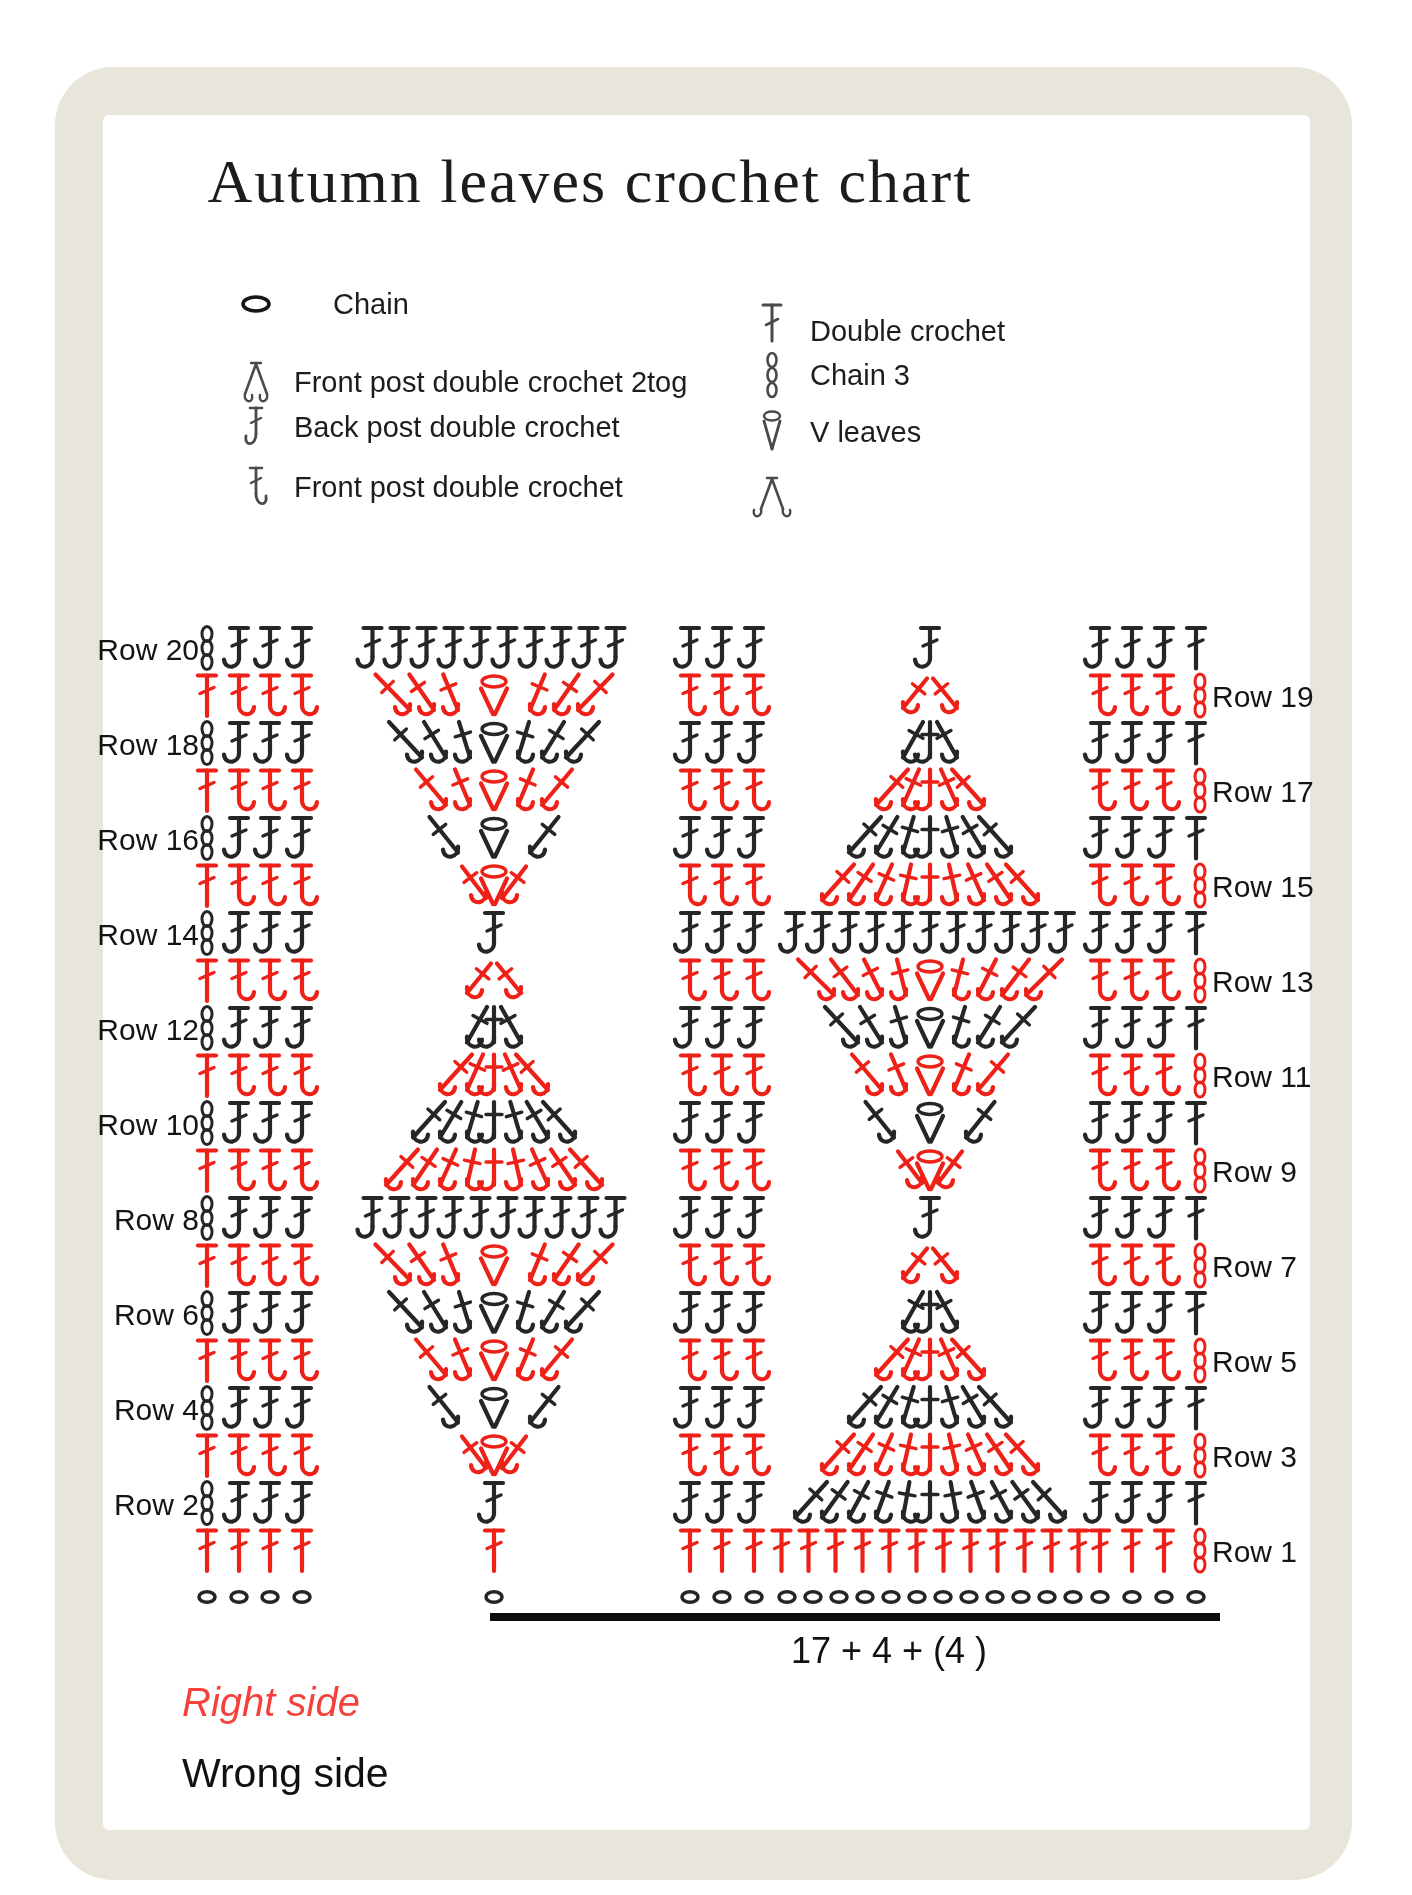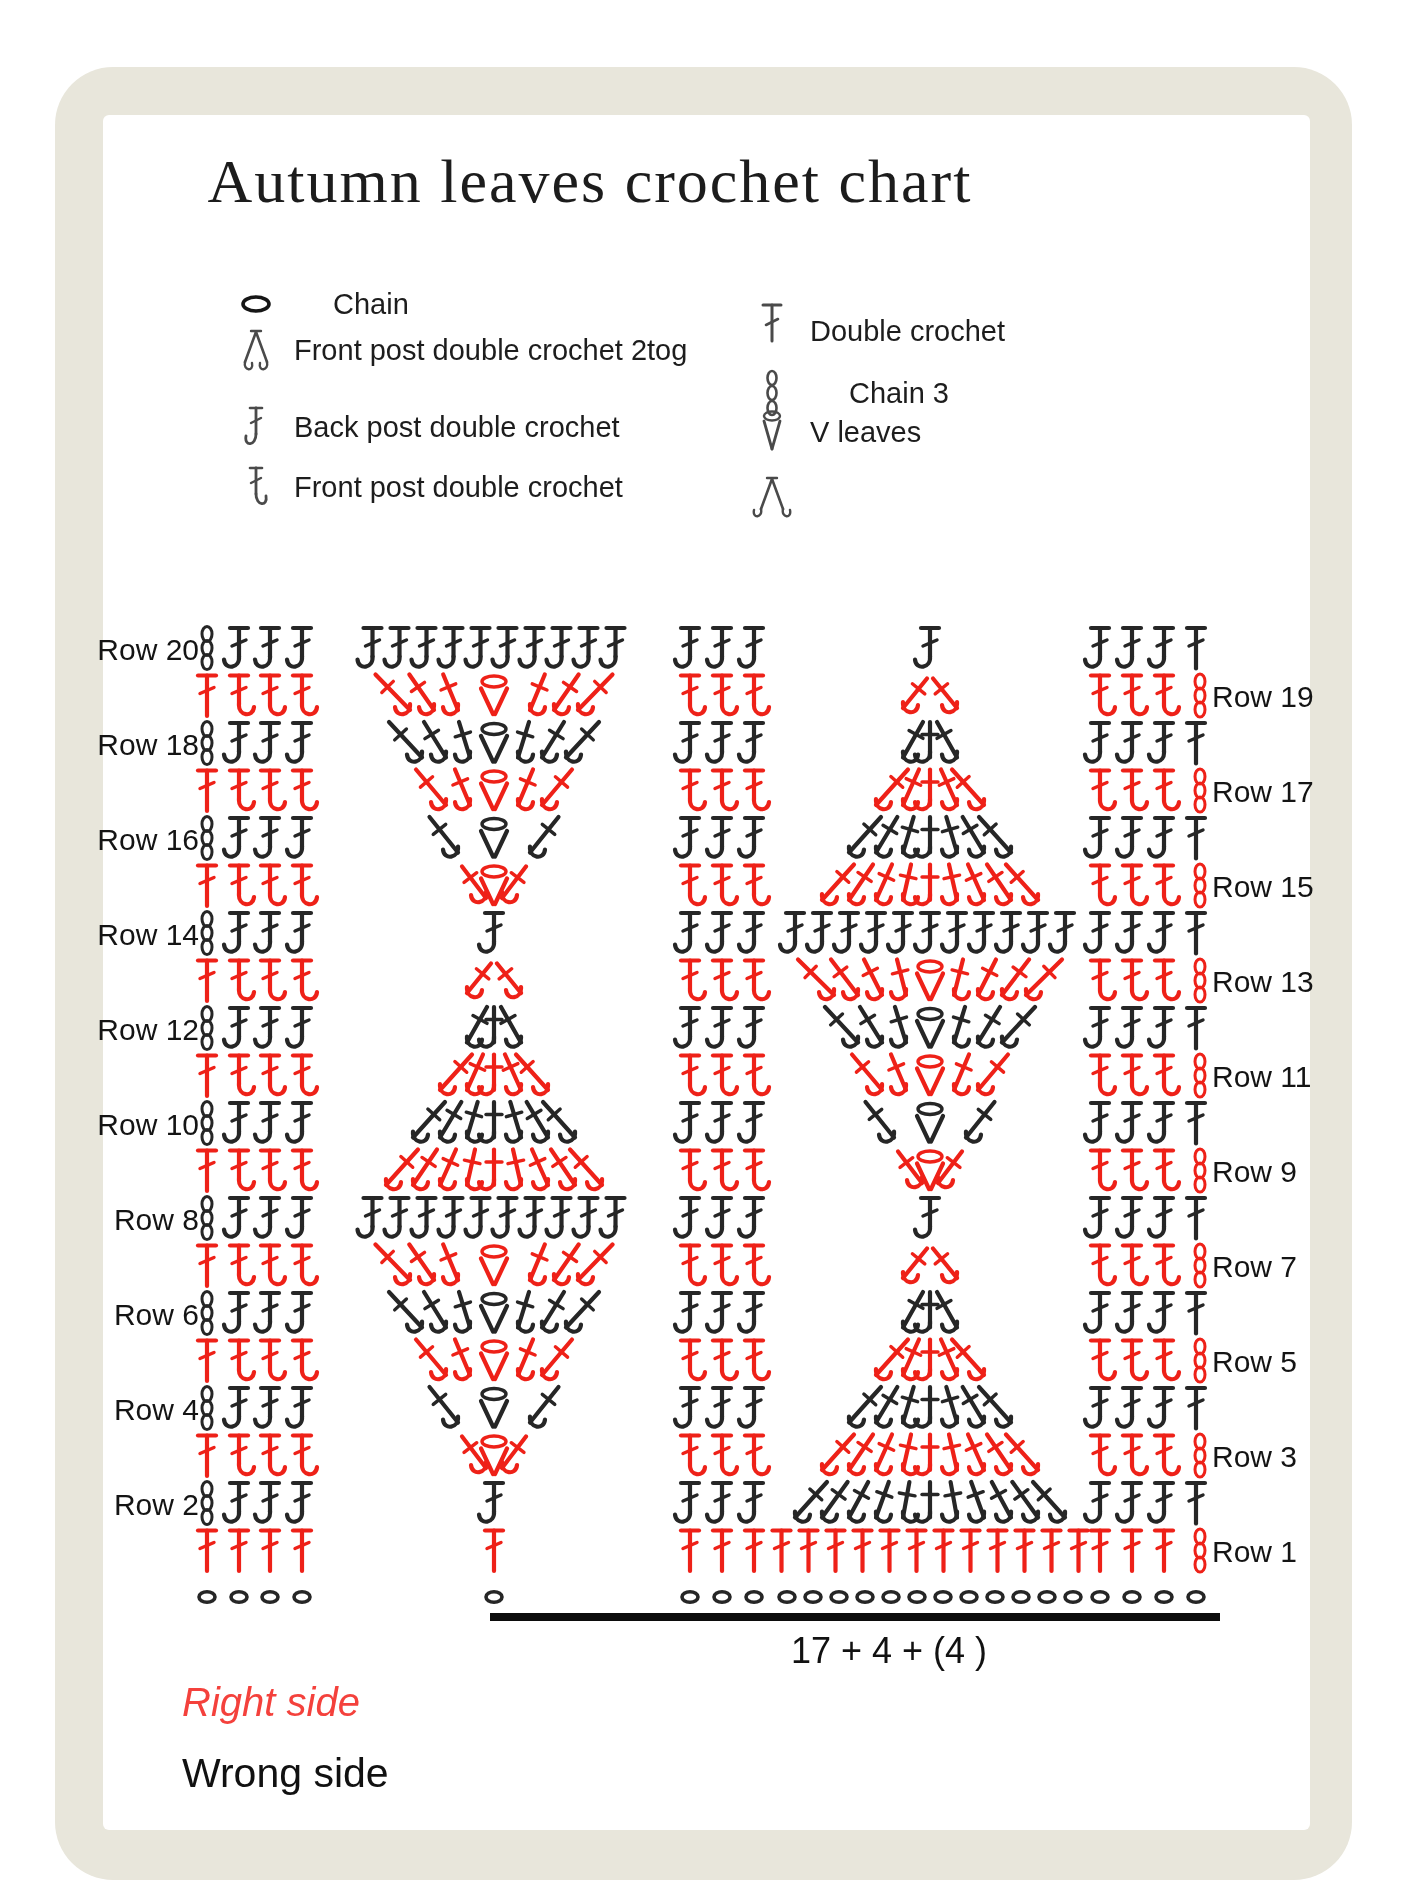--- a/index.html
+++ b/index.html
@@ -31,21 +31,21 @@
 
   <h1 class="title">Autumn leaves crochet chart</h1>
 
   <div id="legend">
       <div class="legend-item" style="left: 236px; top: 278px; gap: 39px;">
         <svg viewBox="0 0 40 52" class="legend-glyph">
           <ellipse cx="20" cy="26" rx="13" ry="7" fill="none" stroke="#161616" stroke-width="3.6"></ellipse>
         </svg>
         <span class="legend-label">Chain</span>
       </div>
-      <div class="legend-item" style="left: 236px; top: 324px; text-align: center;">
+      <div class="legend-item" style="left: 236px; top: 356px; text-align: center;">
         <svg viewBox="0 0 40 52" class="legend-glyph">
           <line x1="15" y1="7" x2="25" y2="7" stroke="#4a4a4a" stroke-width="2.4" stroke-linecap="round"></line>
           <line x1="20" y1="8" x2="9" y2="38" stroke="#4a4a4a" stroke-width="2.6" stroke-linecap="round"></line>
           <line x1="20" y1="8" x2="31" y2="38" stroke="#4a4a4a" stroke-width="2.6" stroke-linecap="round"></line>
           <path d="M9,38 C7,47 18,48 16,39" fill="none" stroke="#4a4a4a" stroke-width="2.4" stroke-linecap="round"></path>
           <path d="M31,38 C33,47 22,48 24,39" fill="none" stroke="#4a4a4a" stroke-width="2.4" stroke-linecap="round"></path>
         </svg>
         <span class="legend-label">Front post double crochet 2tog</span>
       </div>
       <div class="legend-item" style="left: 236px; top: 401px;">
@@ -67,21 +67,21 @@
         <span class="legend-label">Front post double crochet</span>
       </div>
       <div class="legend-item" style="left: 752px; top: 296px; align-items: flex-end;">
         <svg viewBox="0 0 40 52" class="legend-glyph">
           <line x1="11" y1="9" x2="29" y2="9" stroke="#4a4a4a" stroke-width="3" stroke-linecap="round"></line>
           <line x1="20" y1="9" x2="20" y2="45" stroke="#4a4a4a" stroke-width="3" stroke-linecap="round"></line>
           <line x1="14" y1="29" x2="26" y2="23" stroke="#4a4a4a" stroke-width="2.6" stroke-linecap="round"></line>
         </svg>
         <span class="legend-label">Double crochet</span>
       </div>
-      <div class="legend-item" style="left: 752px; top: 367px; gap: 39px;">
+      <div class="legend-item" style="left: 752px; top: 349px;">
         <svg viewBox="0 0 40 52" class="legend-glyph">
           <ellipse cx="20" cy="11" rx="4.5" ry="7" fill="none" stroke="#4a4a4a" stroke-width="2.6"></ellipse>
           <ellipse cx="20" cy="26" rx="4.5" ry="7" fill="none" stroke="#4a4a4a" stroke-width="2.6"></ellipse>
           <ellipse cx="20" cy="41" rx="4.5" ry="7" fill="none" stroke="#4a4a4a" stroke-width="2.6"></ellipse>
         </svg>
         <span class="legend-label">Chain 3</span>
       </div>
       <div class="legend-item" style="left: 752px; top: 406px;">
         <svg viewBox="0 0 40 52" class="legend-glyph">
           <ellipse cx="20" cy="10" rx="8" ry="4.5" fill="none" stroke="#4a4a4a" stroke-width="2.4"></ellipse>

